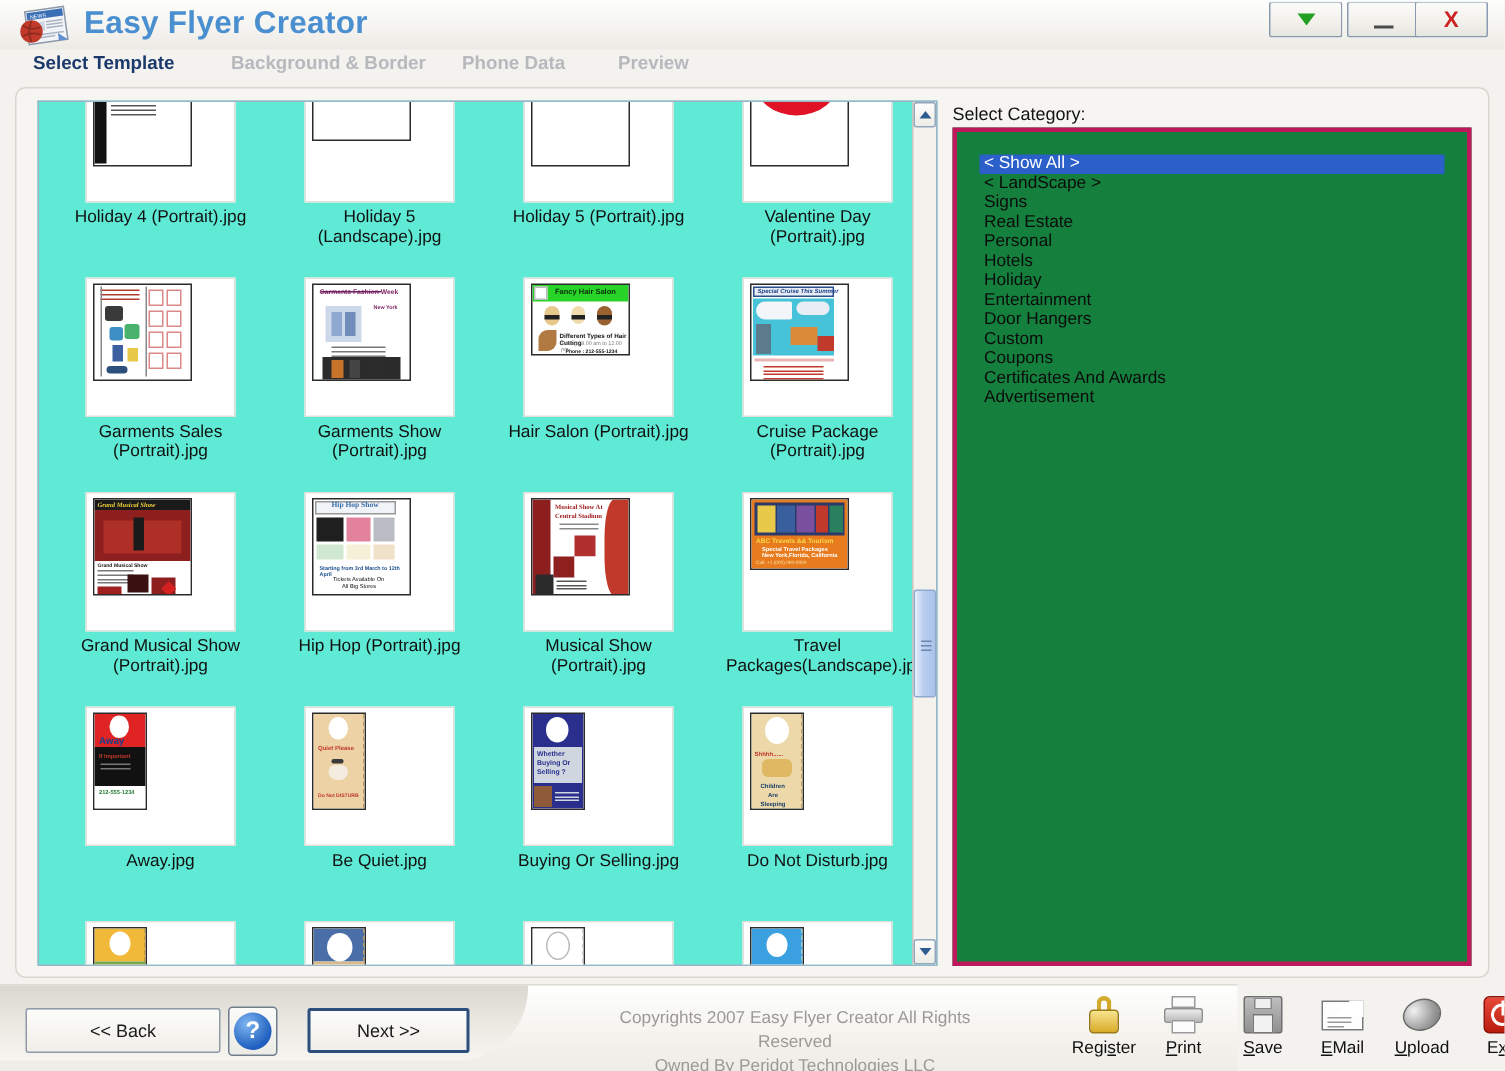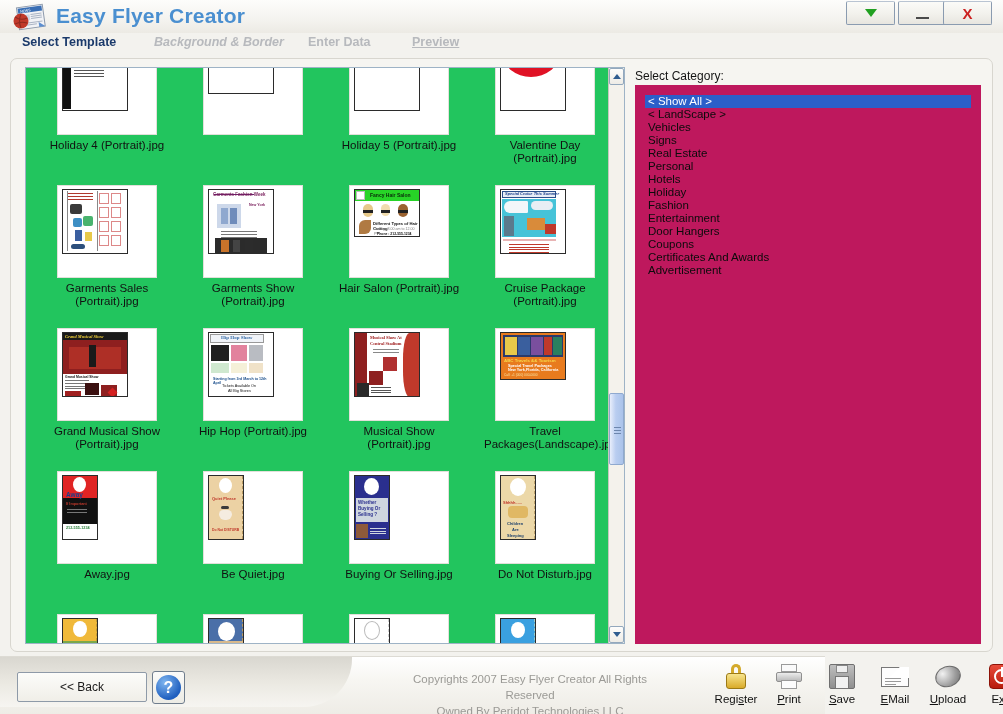--- a/index.html
+++ b/index.html
@@ -48,36 +48,36 @@
   #steps{
     position:absolute; left:0; top:33px; width:1003px; height:23px;
   }
   .step{
     position:absolute; top:2px; font-size:12.5px; font-weight:bold;
     color:#b7b9bd; white-space:nowrap;
     cursor:pointer;
   }
   .step.active{ color:#1b3a6b; }
   #step0{ left:22px; }
-  #step1{ left:154px;font-style:italic; }
+  #step1{ left:154px; }
   #step2{ left:308px; }
-  #step3{ left:412px;text-decoration:underline; }
+  #step3{ left:412px; }
 
   
   #frame{
     position:absolute; left:10px; top:58px; width:983px; height:594px;
     background:#f6f5f1;
     border:1px solid #d8d6cf;
     border-radius:7px;
   }
 
   
   #templatepanel{
     position:absolute; left:14px; top:8px; width:600px; height:577px;
-    background:#22c55e;
+    background:#5eead4;
     border:1px solid #9eb3c6;
     overflow:hidden;
   }
   #tplscroll{
     position:absolute; left:0; top:0; width:584px; height:575px;
     overflow:hidden;
   }
   .tplrow{
     position:absolute; left:0; width:584px; height:143px;
   }
@@ -131,23 +131,23 @@
   }
   .grip{ position:absolute; left:4px; width:7px; height:1px; background:#6d86ad; }
 
   
   #catlabel{
     position:absolute; left:624px; top:10px;
     font-size:12px; color:#141414;
   }
   #catlist{
     position:absolute; left:624px; top:26px; width:346px; height:559px;
-    background:#be185d;
-    border:5px solid #be185d;
-    padding:5px;
+    background:#15803d;
+    border:3px solid #be185d;
+    padding:15px;
     overflow:hidden;
   }
   .catitem{
     height:13px; line-height:13px;
     font-size:11.5px; color:#0b0b0b;
     padding-left:3px; white-space:nowrap; cursor:pointer;
   }
   .catitem.sel{ background:#2b5fc9; color:#ffffff; }
 
   
@@ -257,21 +257,21 @@
     <span class="min-bar"></span>
   </div>
   <div class="winbtn" id="btn-close">
     <span>X</span>
   </div>
 </div>
 
 <div id="steps">
   <div class="step active" id="step0">Select Template</div>
   <div class="step" id="step1">Background &amp; Border</div>
-  <div class="step" id="step2">Enter Data</div>
+  <div class="step" id="step2">Phone Data</div>
   <div class="step" id="step3">Preview</div>
 </div>
 
 <div id="frame">
 
   <div id="templatepanel">
     <div id="tplscroll">
         <div class="tplrow" style="top: -26px;">
           <div class="cell" style="left: 8px;">
             <div class="card">
@@ -284,20 +284,21 @@
                 </div>
               </div>
               <div class="tlabel">Holiday 4 (Portrait).jpg</div>
             </div>
           </div>
           <div class="cell" style="left: 154px;">
             <div class="card">
               <div class="thumb" style="width: 66px; height: 48px;">
                 <div class="t-in"></div>
               </div>
+              <div class="tlabel">Holiday 5 (Landscape).jpg</div>
             </div>
           </div>
           <div class="cell" style="left: 300px;">
             <div class="card">
               <div class="thumb" style="width: 66px; height: 65px;">
                 <div class="t-in"></div>
               </div>
               <div class="tlabel">Holiday 5 (Portrait).jpg</div>
             </div>
           </div>
@@ -632,43 +633,45 @@
       <div class="sbtn" id="sbdown">
         <span class="chev down"></span>
       </div>
     </div>
   </div>
 
   <div id="catlabel">Select Category:</div>
   <div id="catlist">
       <div class="catitem sel">&lt; Show All &gt;</div>
       <div class="catitem">&lt; LandScape &gt;</div>
-      <div class="catitem">Vehicles</div>
       <div class="catitem">Signs</div>
       <div class="catitem">Real Estate</div>
       <div class="catitem">Personal</div>
       <div class="catitem">Hotels</div>
       <div class="catitem">Holiday</div>
-      <div class="catitem">Fashion</div>
       <div class="catitem">Entertainment</div>
       <div class="catitem">Door Hangers</div>
+      <div class="catitem">Custom</div>
       <div class="catitem">Coupons</div>
       <div class="catitem">Certificates And Awards</div>
       <div class="catitem">Advertisement</div>
     </div>
 </div>
 
 <div id="bottom">
   <div id="bleft"></div>
 
   <div class="navbtn" id="btn-back">
     <span>&lt;&lt; Back</span>
   </div>
   <div id="btn-help">
     <span class="helpcircle">?</span>
+  </div>
+  <div class="navbtn" id="btn-next">
+    <span>Next &gt;&gt;</span>
   </div>
 
   <div id="copyright">
     <div>Copyrights 2007 Easy Flyer Creator All Rights Reserved</div>
     <div>Owned By Peridot Technologies LLC</div>
   </div>
 
   <div id="tools">
       <div class="tool" style="left: 6px;">
         <div class="ic">

